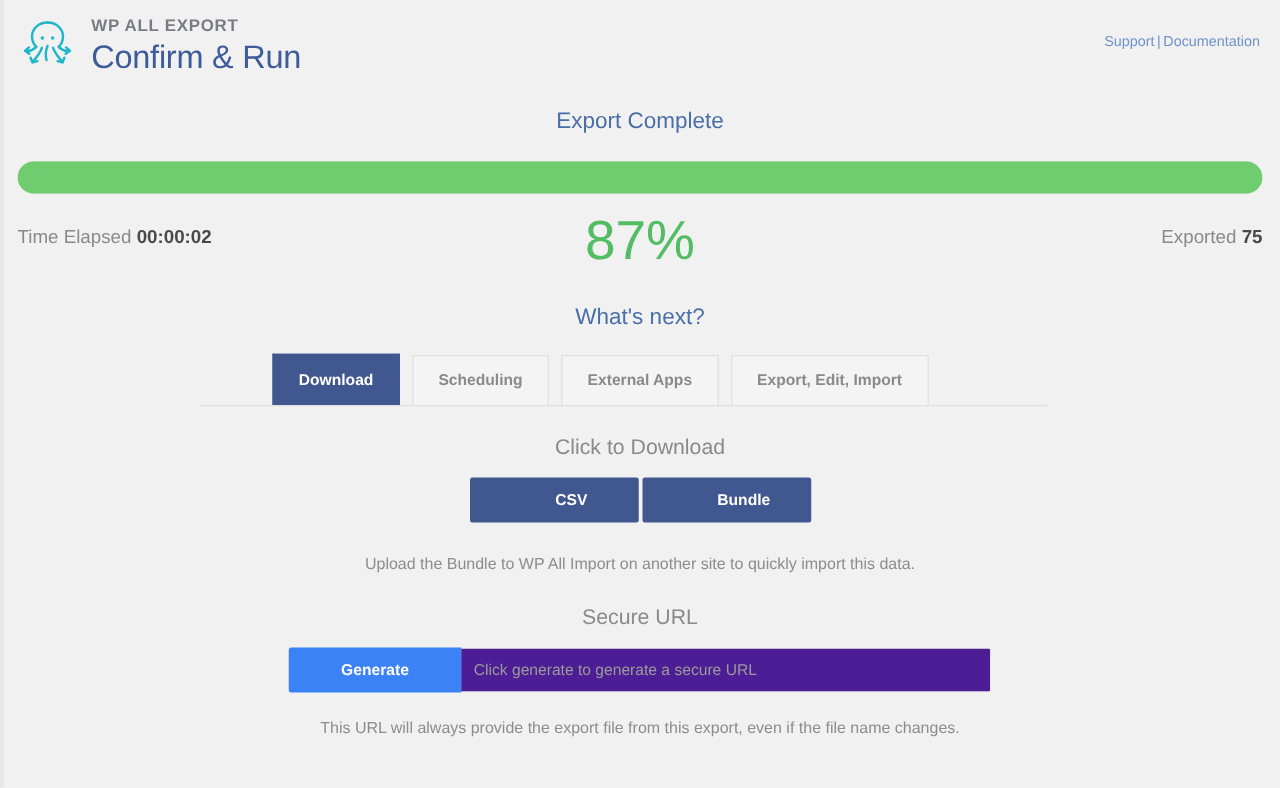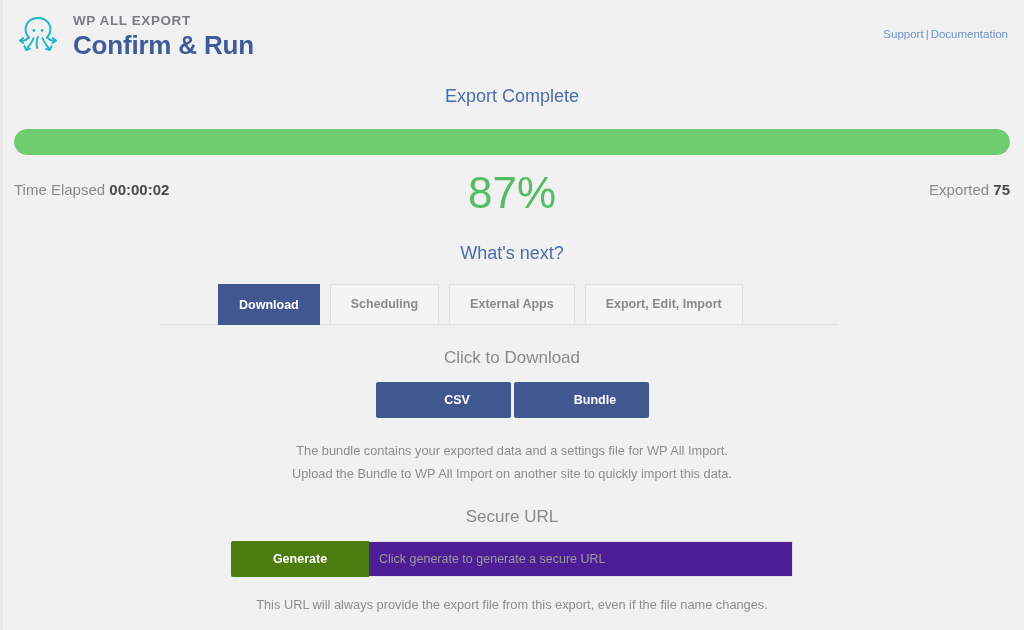--- a/index.html
+++ b/index.html
@@ -50,21 +50,21 @@
   .eyebrow {
     font-size: 13.5px;
     letter-spacing: 0.6px;
     color: #7b7b85;
     font-weight: 600;
     margin-bottom: 5px;
   }
 
   .page-title {
     font-size: 26px;
-    font-weight: bold;
+    font-weight: normal;
     color: #3f5c9a;
     letter-spacing: -0.2px;
   }
 
   .header-links {
     position: absolute;
     right: 16px;
     top: 28px;
     font-size: 11.5px;
     color: #6f92c9;
@@ -139,21 +139,21 @@
     color: #4a6ea9;
     margin-top: 22px;
   }
 
   .tabs-bar {
     margin-top: 20px;
     width: 678px;
     margin-left: 160px;
     border-bottom: 1px solid #e0e0e0;
     display: flex;
-    align-items: center;
+    align-items: flex-end;
     height: 41px;
   }
   .tab {
     height: 40px;
     line-height: 39px;
     padding: 0 20px;
     font-size: 12.5px;
     font-weight: bold;
     color: #8a8a8a;
     background: #f4f4f4;
@@ -214,21 +214,21 @@
     margin-top: 21px;
   }
 
   .secure-row {
     margin: 14px auto 0 auto;
     width: 562px;
     height: 36px;
     display: flex;
   }
   .btn-generate {
-    background: #4d7c0f;
+    background: #3b82f6;
     color: #fff;
     font-size: 12.5px;
     font-weight: bold;
     border: none;
     border-radius: 2px 0 0 2px;
     width: 138px;
     height: 36px;
     cursor: pointer;
     font-family: "Liberation Sans", sans-serif;
   }
@@ -320,21 +320,20 @@
 <div class="panel">
 
   <div class="section-label">Click to Download</div>
 
   <div class="dl-buttons">
     <button class="btn-primary">CSV</button>
     <button class="btn-primary">Bundle</button>
   </div>
 
   <div class="note">
-    <div>The bundle contains your exported data and a settings file for WP All Import.</div>
     <div>Upload the Bundle to WP All Import on another site to quickly import this data.</div>
   </div>
 
   <div class="secure-label">Secure URL</div>
 
   <div class="secure-row">
     <button class="btn-generate">Generate</button>
     <input class="secure-input" type="text" placeholder="Click generate to generate a secure URL" style="">
   </div>
 

